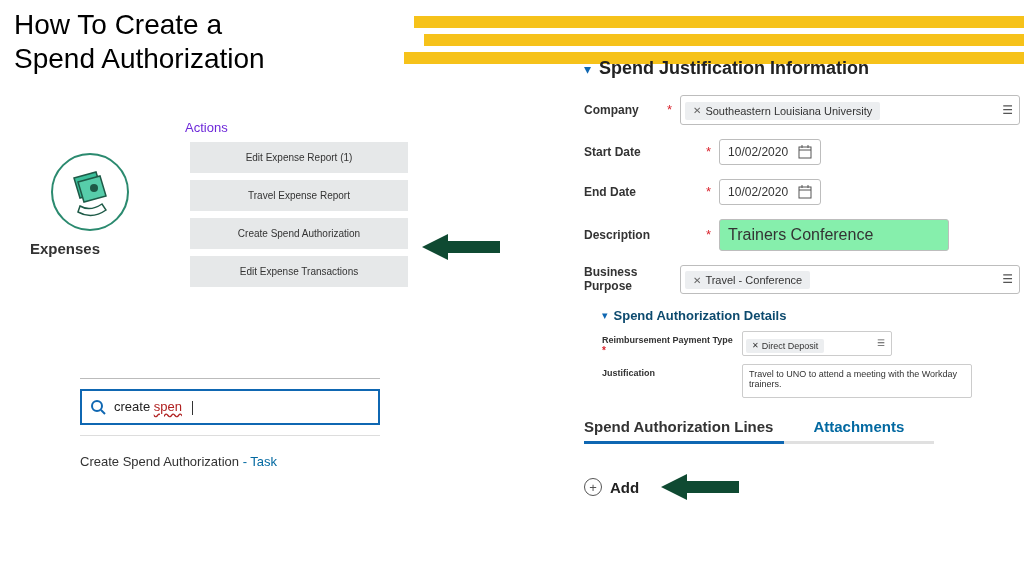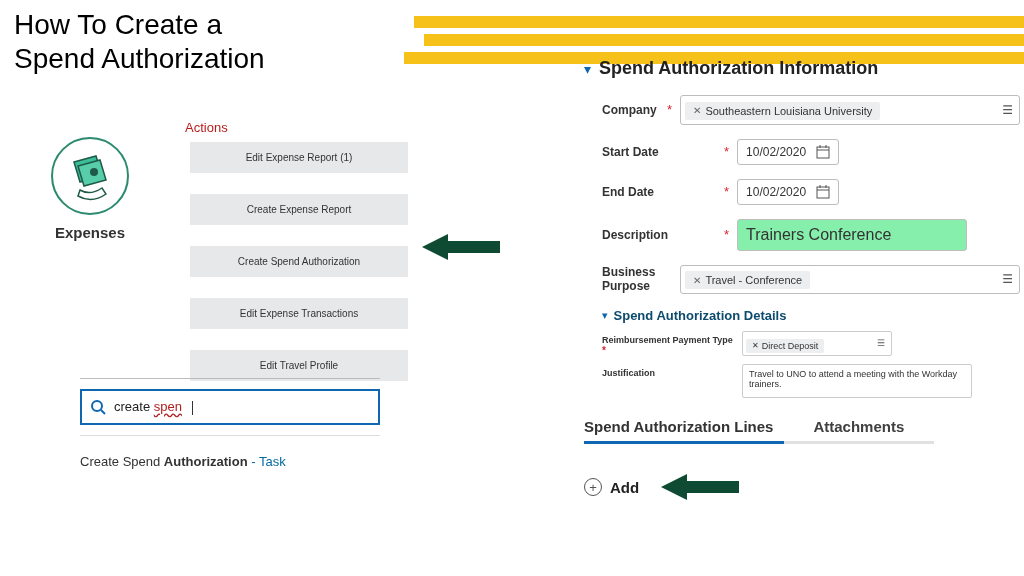--- a/index.html
+++ b/index.html
@@ -7,70 +7,70 @@
 
   .title { position: absolute; top: 8px; left: 14px; font-size: 28px; line-height: 1.2; font-weight: 400; }
 
   .yellow-bars { position: absolute; top: 16px; right: 0; display: flex; flex-direction: column; gap: 6px; }
   .yellow-bar { width: 610px; height: 12px; background: #f6c21a; }
   .yellow-bar:nth-child(2) { width: 600px; margin-left: 10px; }
   .yellow-bar:nth-child(3) { width: 620px; margin-left: -10px; }
 
   .left-panel { position: absolute; top: 120px; left: 30px; width: 460px; }
 
-  .actions-label { position: absolute; top: 0; left: 155px; font-size: 13px; color: #b91c1c; font-weight: 500; }
-
-  .expenses-block { position: absolute; top: 16px; left: 0; width: 120px; text-align: center; }
+  .actions-label { position: absolute; top: 0; left: 155px; font-size: 13px; color: #6d28d9; font-weight: 500; }
+
+  .expenses-block { position: absolute; top: 32px; left: 0; width: 120px; text-align: left; }
   .expenses-icon { width: 80px; height: 80px; margin: 0 auto; }
   .expenses-label { margin-top: 8px; font-weight: 600; color: #333; font-size: 15px; }
 
-  .action-list { position: absolute; top: 22px; left: 160px; width: 218px; display: flex; flex-direction: column; gap: 21px; }
+  .action-list { position: absolute; top: 22px; left: 160px; width: 218px; display: flex; flex-direction: column; gap: 7px; }
   .action-item { background: #e6e8e9; color: #333; font-size: 10px; text-align: center; padding: 10px 4px; font-weight: 500; cursor: pointer; }
 
   .arrow1 { position: absolute; top: 112px; left: 392px; }
 
   .search-row { position: absolute; top: 258px; left: 50px; width: 300px; }
   .hr-top { border-top: 1px solid #bbb; margin-bottom: 10px; }
   .search-box { border: 2px solid #0f67b2; display: flex; align-items: center; padding: 8px 8px; gap: 8px; }
   .search-text { font-size: 13px; color: #222; }
   .search-text .sp { color: #b02020; text-decoration: underline wavy #b02020; }
   .cursor { display: inline-block; width: 1px; height: 14px; background: #333; margin-left: 10px; vertical-align: middle; }
   .hr-bottom { border-top: 1px solid #ddd; margin-top: 10px; }
   .result { margin-top: 18px; font-size: 13px; color: #333; }
-  .result .bold { font-weight: 700; }
+  .result .bold { font-weight: 400; }
   .result .muted { color: #0369a1; }
 
   .right-panel { position: absolute; top: 58px; left: 576px; width: 444px; }
   .section-header { display: flex; align-items: center; gap: 8px; margin-bottom: 16px; margin-left: 8px; }
   .chev { color: #0f67b2; font-size: 14px; }
   .section-title { font-size: 18px; font-weight: 700; color: #222; }
 
   .field-row { display: flex; align-items: center; margin-bottom: 14px; margin-left: 8px; }
-  .field-label { width: 120px; font-size: 12px; color: #333; font-weight: 600; margin-left: 18px; }
+  .field-label { width: 120px; font-size: 12px; color: #333; font-weight: 600; }
   .req { color: #d9232d; margin-left: 2px; margin-right: 8px; font-size: 13px; }
   .pill-box { border: 1px solid #bdbdbd; border-radius: 3px; padding: 4px 30px 4px 4px; position: relative; min-width: 230px; background: #fff; }
   .pill-box.wide { min-width: 340px; }
   .chip { background: #eceef0; border-radius: 2px; padding: 3px 8px; font-size: 11px; color: #333; display: inline-flex; align-items: center; gap: 4px; }
   .chip .x { color: #666; font-size: 10px; }
   .list-icon { position: absolute; right: 6px; top: 50%; transform: translateY(-50%); font-size: 12px; color: #555; }
   .date-box { border: 1px solid #bdbdbd; border-radius: 3px; padding: 5px 8px; display: inline-flex; align-items: center; gap: 10px; font-size: 12px; color: #333; background: #fff; }
   .text-box { border: 1px solid #bdbdbd; border-radius: 3px; padding: 6px 8px; font-size: 16px; color: #333; background: #86efac; min-width: 230px; }
 
   .sub-section { margin-top: 6px; margin-left: 26px; }
   .sub-header { display: flex; align-items: center; gap: 6px; margin-bottom: 8px; }
   .sub-title { font-size: 13px; font-weight: 700; color: #0c4a6e; }
   .sub-row { display: flex; align-items: flex-start; margin-bottom: 8px; }
   .sub-label { width: 140px; font-size: 9px; color: #333; font-weight: 600; padding-top: 4px; }
   .sub-req { color: #d9232d; font-size: 10px; margin-right: 4px; }
   .sub-pill { border: 1px solid #ccc; border-radius: 2px; padding: 2px 24px 2px 3px; position: relative; min-width: 150px; }
   .sub-chip { background: #eceef0; border-radius: 2px; padding: 2px 6px; font-size: 9px; color: #333; display: inline-flex; align-items: center; gap: 3px; }
   .textarea { border: 1px solid #ccc; border-radius: 2px; padding: 4px 6px; font-size: 9px; color: #333; width: 230px; height: 34px; background: #fff; }
 
   .tabs { display: flex; gap: 40px; margin-top: 20px; margin-left: 8px; }
-  .tab { font-size: 15px; font-weight: 600; color: #404040; padding-bottom: 6px; cursor: pointer; }
+  .tab { font-size: 15px; font-weight: 600; color: #0369a1; padding-bottom: 6px; cursor: pointer; }
   .tab.active { color: #333; }
   .tab-line { margin-left: 8px; width: 350px; height: 3px; background: #e0e0e0; position: relative; }
   .tab-line .ind { position: absolute; left: 0; top: 0; width: 200px; height: 3px; background: #0f67b2; }
 
   .add-row { display: flex; align-items: center; gap: 8px; margin-top: 28px; margin-left: 8px; }
   .add-circle { width: 18px; height: 18px; border: 1.5px solid #555; border-radius: 50%; display: flex; align-items: center; justify-content: center; font-size: 13px; color: #555; line-height: 1; }
   .add-label { font-weight: 700; font-size: 15px; color: #222; text-align: right; }
   .arrow2 { margin-left: 14px; }
 
   svg.arrow { display: block; }
@@ -100,24 +100,23 @@
         <path d="M28 30 L50 24 L56 44 L34 50 Z" fill="#57cdaa" stroke="#1e5a47" stroke-width="1.5"></path>
         <circle cx="44" cy="36" r="4" fill="#1e5a47"></circle>
         <path d="M30 54 Q40 60 52 52 L56 58 Q42 68 28 60 Z" fill="#fff" stroke="#1e5a47" stroke-width="1.5"></path>
       </svg>
     </div>
     <div class="expenses-label">Expenses</div>
   </div>
 
   <div class="action-list">
     <div class="action-item">Edit Expense Report (1)</div>
-    <div class="action-item">Create Expense Report</div>
+    <div class="action-item">Travel Expense Report</div>
     <div class="action-item">Create Spend Authorization</div>
     <div class="action-item">Edit Expense Transactions</div>
-    <div class="action-item">Edit Travel Profile</div>
   </div>
 
   <div class="arrow1">
     <svg class="arrow" width="78" height="30" viewBox="0 0 78 30">
       <polygon points="0,15 26,2 26,9 78,9 78,21 26,21 26,28" fill="#0f4a32"></polygon>
     </svg>
   </div>
 
   <div class="search-row">
     <div class="hr-top"></div>
@@ -131,21 +130,21 @@
     <div class="hr-bottom"></div>
     <div class="result">
       <span>Create Spend </span><span class="bold">Authorization</span><span class="muted"> - Task</span>
     </div>
   </div>
 </div>
 
 <div class="right-panel">
   <div class="section-header">
     <span class="chev">▾</span>
-    <span class="section-title">Spend Authorization Information</span>
+    <span class="section-title">Spend Justification Information</span>
   </div>
 
   <div class="field-row">
     <span class="field-label">Company</span>
     <span class="req">*</span>
     <div class="pill-box wide">
       <span class="chip">
           <span class="x">✕</span>
           <span>Southeastern Louisiana University</span>
         </span>

